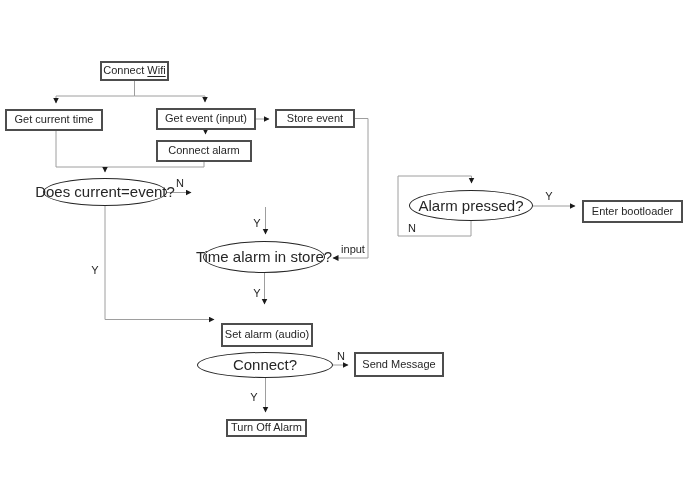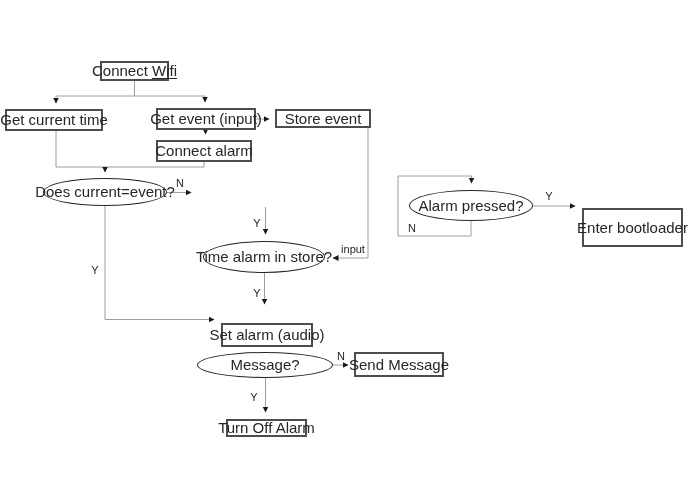--- a/index.html
+++ b/index.html
@@ -24,21 +24,21 @@
     height: 494px;
   }
   .node {
     position: absolute;
     box-sizing: border-box;
     background: #ffffff;
     display: flex;
     align-items: center;
     justify-content: center;
     text-align: center;
-    font-size: 15px;
+    font-size: 11px;
     line-height: 1.05;
     color: #262626;
     white-space: nowrap;
   }
   .box {
     border: 2px solid #4d4d4d;
   }
   .ellipse {
     border: 1.5px solid #262626;
     border-radius: 50%;
@@ -95,55 +95,55 @@
   </div>
 
   <div class="node box" style="left:5px;top:109px;width:98px;height:22px">
     <span>Get current time</span>
   </div>
 
   <div class="node box" style="left:156px;top:108px;width:100px;height:22px">
     <span>Get event (input)</span>
   </div>
 
-  <div class="node box" style="left:275px;top:109px;width:96px;height:19px">
+  <div class="node box" style="left:275px;top:109px;width:80px;height:19px">
     <span>Store event</span>
   </div>
 
   <div class="node box" style="left:156px;top:140px;width:96px;height:22px">
     <span>Connect alarm</span>
   </div>
 
   <div class="node box" style="left:221px;top:323px;width:92px;height:24px">
     <span>Set alarm (audio)</span>
   </div>
 
   <div class="node box" style="left:354px;top:352px;width:90px;height:25px">
     <span>Send Message</span>
   </div>
 
   <div class="node box" style="left:226px;top:419px;width:81px;height:18px">
     <span>Turn Off Alarm</span>
   </div>
 
-  <div class="node box" style="left:582px;top:208px;width:101px;height:39px">
+  <div class="node box" style="left:582px;top:200px;width:101px;height:23px">
     <span>Enter bootloader</span>
   </div>
 
   <div class="node ellipse" style="left:43px;top:178px;width:124px;height:28px">
     <span>Does current=event?</span>
   </div>
 
 
   <div class="node ellipse" style="left:203px;top:241px;width:122px;height:32px">
     <span>Time alarm in store?</span>
   </div>
 
   <div class="node ellipse" style="left:197px;top:352px;width:136px;height:26px">
-    <span>Message?</span>
+    <span>Connect?</span>
   </div>
 
   <div class="node ellipse" style="left:409px;top:190px;width:124px;height:31px">
     <span>Alarm pressed?</span>
   </div>
 
   <div class="elabel" style="left:180px;top:183px">N</div>
   <div class="elabel" style="left:257px;top:223px">Y</div>
   <div class="elabel" style="left:353px;top:249px">input</div>
   <div class="elabel" style="left:95px;top:270px">Y</div>

